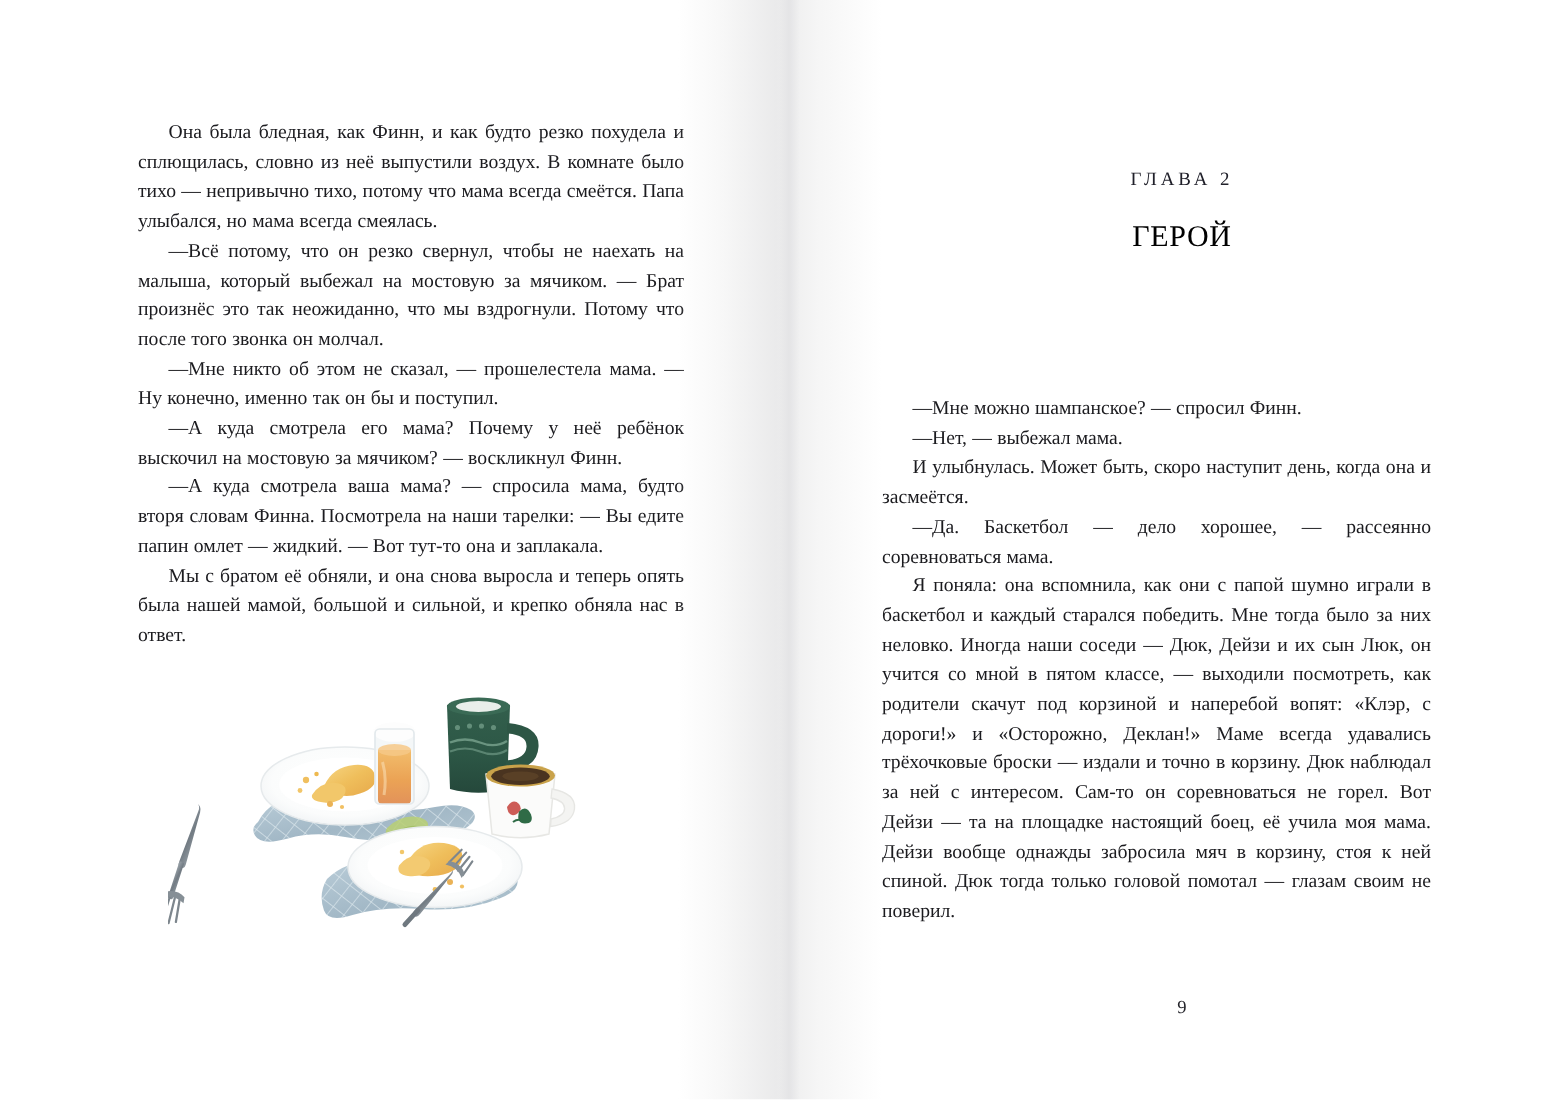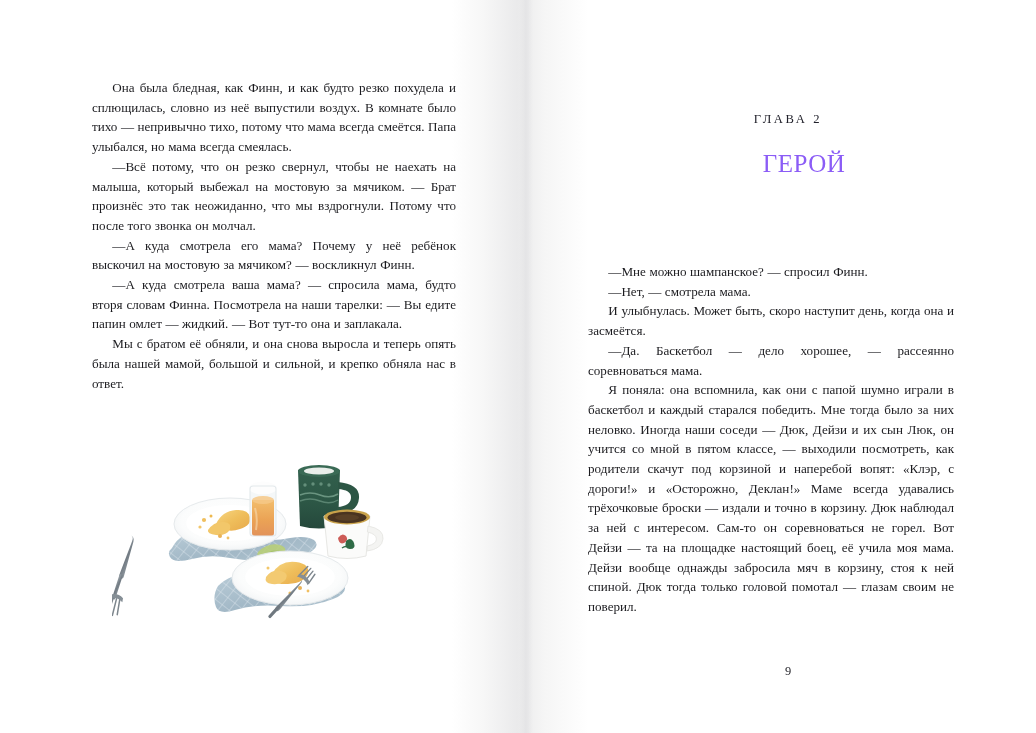--- a/index.html
+++ b/index.html
@@ -93,25 +93,25 @@
     left: 0;
     width: 400px;
     font-size: 12.6px;
     letter-spacing: 0.21em;
     text-transform: uppercase;
     color: #20202a;
   }
   .chapter-title {
     position: absolute;
     top: 139px;
-    left: 16px;
+    left: 0;
     width: 400px;
-    font-size: 36px;
+    font-size: 29px;
     letter-spacing: 0.015em;
-    color: #8b5cf6;
+    color: #000000;
     font-variant: small-caps;
     text-transform: lowercase;
   }
   .chapter-title::first-letter { font-size: 1em; }
 
   #right-text {
     left: 588px;
     top: 262px;
     width: 366px;
   }
@@ -139,20 +139,21 @@
 </head>
 <body>
 
 <div class="spread">
 
   <div class="page page-left">
 
     <div class="textblock" id="left-text">
       <p>Она была бледная, как Финн, и как будто резко похудела и сплющилась, словно из неё выпустили воздух. В комнате было тихо — непривычно тихо, потому что мама всегда смеётся. Папа улыбался, но мама всегда смеялась.</p>
       <p>—Всё потому, что он резко свернул, чтобы не наехать на малыша, который выбежал на мостовую за мячиком. — Брат произнёс это так неожиданно, что мы вздрогнули. Потому что после того звонка он молчал.</p>
+      <p>—Мне никто об этом не сказал, — прошелестела мама. — Ну конечно, именно так он бы и поступил.</p>
       <p>—А куда смотрела его мама? Почему у неё ребёнок выскочил на мостовую за мячиком? — воскликнул Финн.</p>
       <p>—А куда смотрела ваша мама? — спросила мама, будто вторя словам Финна. Посмотрела на наши тарелки: — Вы едите папин омлет — жидкий. — Вот тут-то она и заплакала.</p>
       <p>Мы с братом её обняли, и она снова выросла и теперь опять была нашей мамой, большой и сильной, и крепко обняла нас в ответ.</p>
     </div>
 
     <div class="illustration">
       <svg viewBox="0 0 290 210" xmlns="http://www.w3.org/2000/svg">
         <defs>
           <radialGradient id="softPlate" cx="50%" cy="45%" r="62%">
             <stop offset="0%" stop-color="#ffffff"></stop>
@@ -304,21 +305,21 @@
 
   <div class="page page-right"></div>
 
   <div class="chapter-head">
     <div class="chapter-kicker">ГЛАВА 2</div>
     <div class="chapter-title">Герой</div>
   </div>
 
   <div class="textblock" id="right-text">
     <p>—Мне можно шампанское? — спросил Финн.</p>
-    <p>—Нет, — смотрела мама.</p>
+    <p>—Нет, — выбежал мама.</p>
     <p>И улыбнулась. Может быть, скоро наступит день, когда она и засмеётся.</p>
     <p>—Да. Баскетбол — дело хорошее, — рассеянно соревноваться мама.</p>
     <p>Я поняла: она вспомнила, как они с папой шумно играли в баскетбол и каждый старался победить. Мне тогда было за них неловко. Иногда наши соседи — Дюк, Дейзи и их сын Люк, он учится со мной в пятом классе, — выходили посмотреть, как родители скачут под корзиной и наперебой вопят: «Клэр, с дороги!» и «Осторожно, Деклан!» Маме всегда удавались трёхочковые броски — издали и точно в корзину. Дюк наблюдал за ней с интересом. Сам-то он соревноваться не горел. Вот Дейзи — та на площадке настоящий боец, её учила моя мама. Дейзи вообще однажды забросила мяч в корзину, стоя к ней спиной. Дюк тогда только головой помотал — глазам своим не поверил.</p>
   </div>
 
   <div class="folio">9</div>
 
 </div>
 
 </body></html>

